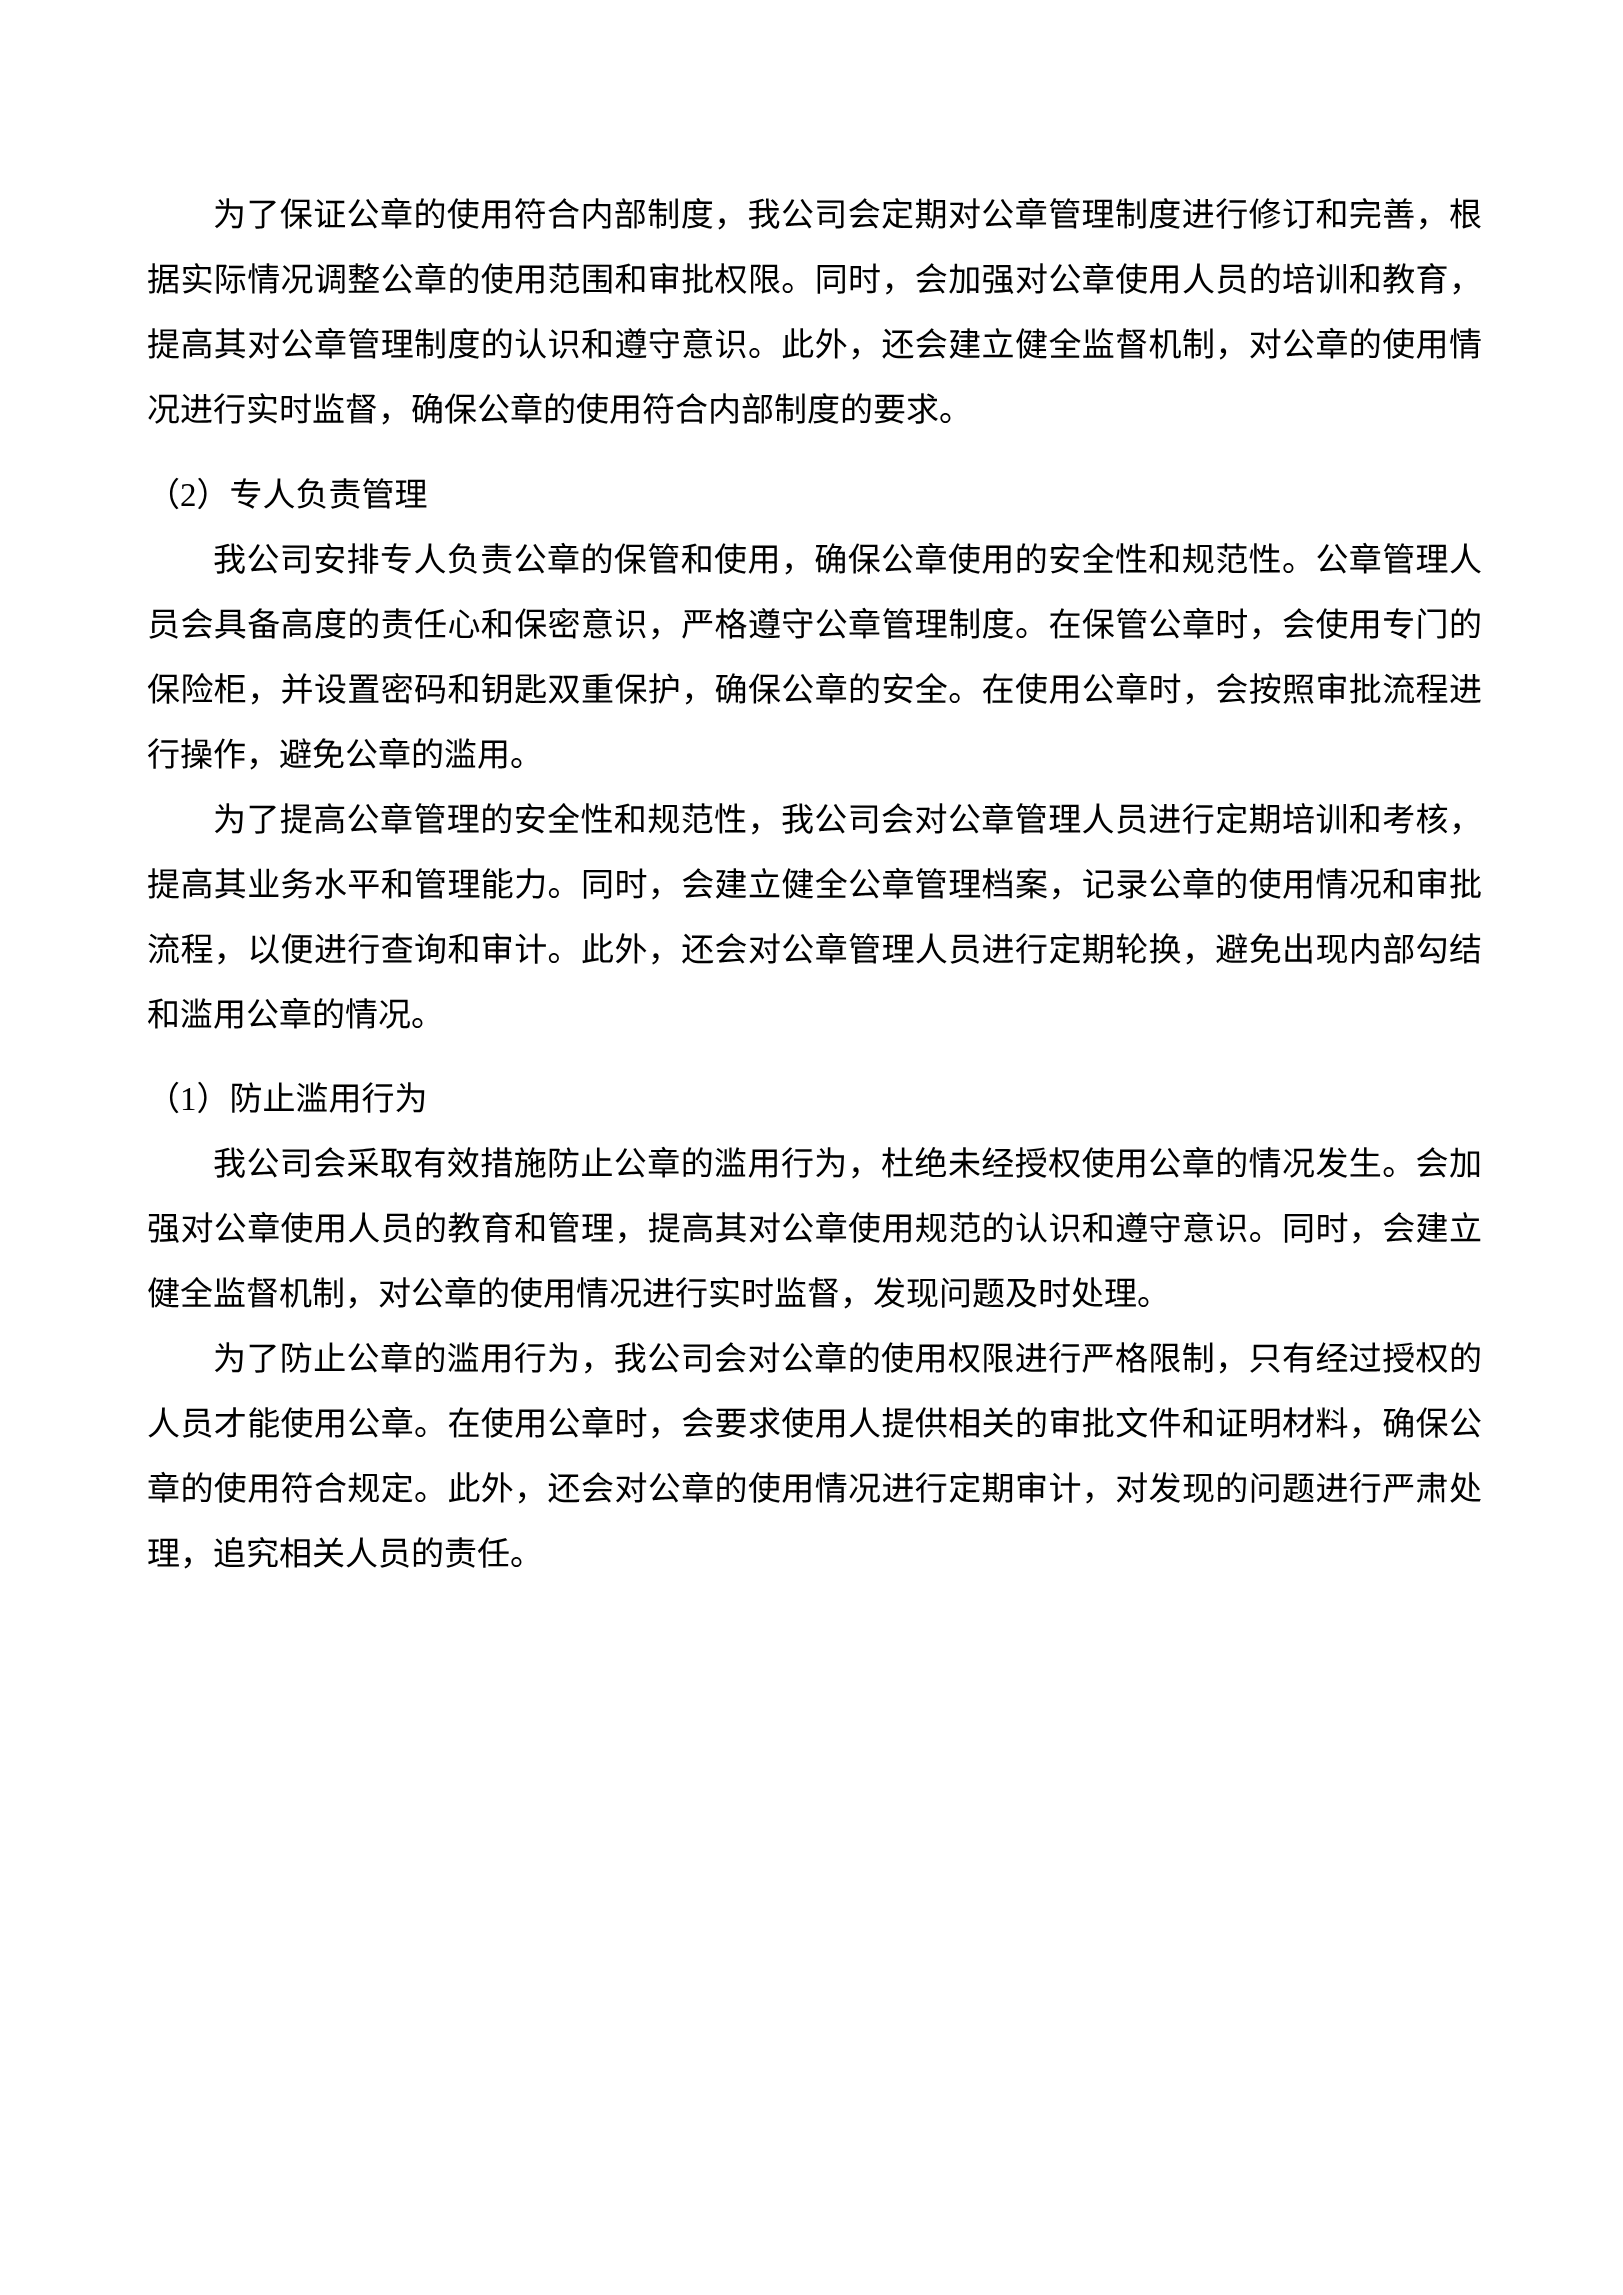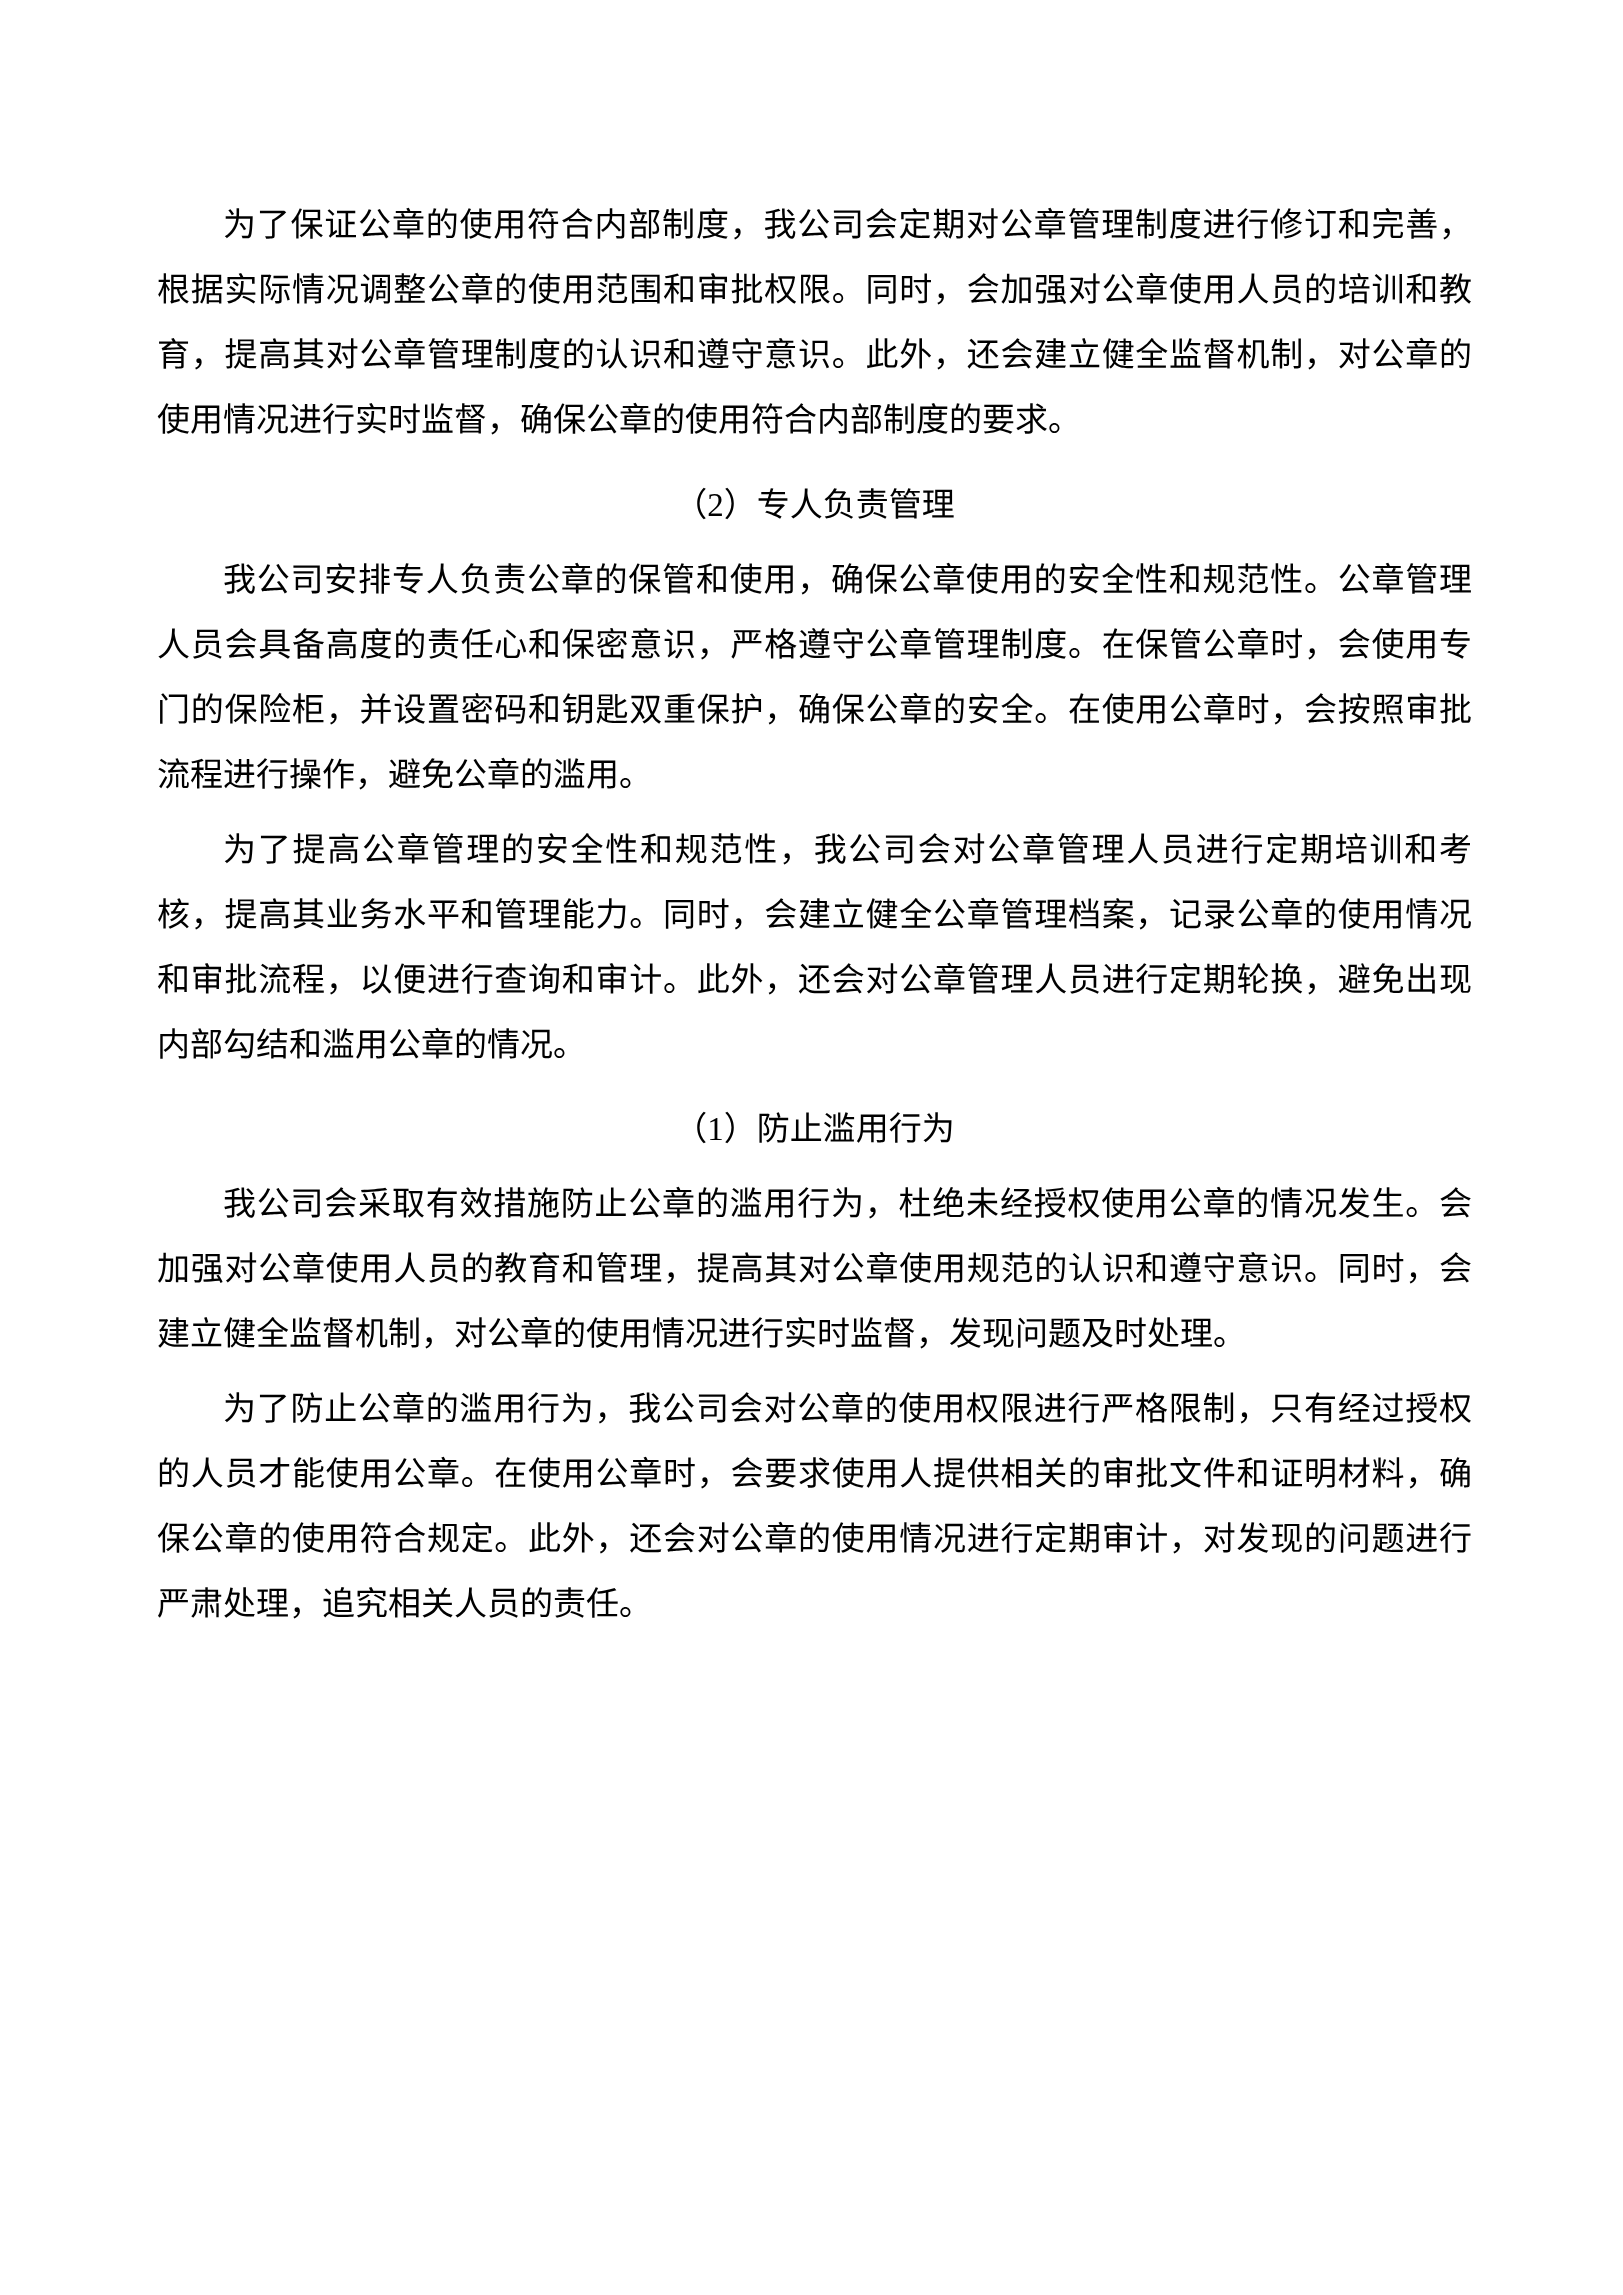--- a/index.html
+++ b/index.html
@@ -16,33 +16,33 @@
     font-family: "Liberation Serif", "DejaVu Serif", serif;
     color: #000000;
   }
   .doc-body {
     box-sizing: border-box;
     padding: 183px 141px 131px 147px;
     font-size: 33px;
     line-height: 65px;
   }
   .doc-body p {
-    margin: 10px;
+    margin: 0;
     padding: 0;
   }
   .para {
     text-indent: 2em;
     text-align: justify;
     text-justify: inter-ideograph;
     word-break: break-all;
   }
   .heading {
     margin-top: 19.6px !important;
     text-indent: 0;
-    text-align: center;
+    text-align: left;
     font-family: Liberation Serif, serif;
   }
 </style>
 </head>
 <body>
 
 <div class="page">
   <div class="doc-body">
       <p class="para">为了保证公章的使用符合内部制度，我公司会定期对公章管理制度进行修订和完善，根据实际情况调整公章的使用范围和审批权限。同时，会加强对公章使用人员的培训和教育，提高其对公章管理制度的认识和遵守意识。此外，还会建立健全监督机制，对公章的使用情况进行实时监督，确保公章的使用符合内部制度的要求。</p>
       <p class="heading">（2）专人负责管理</p>

